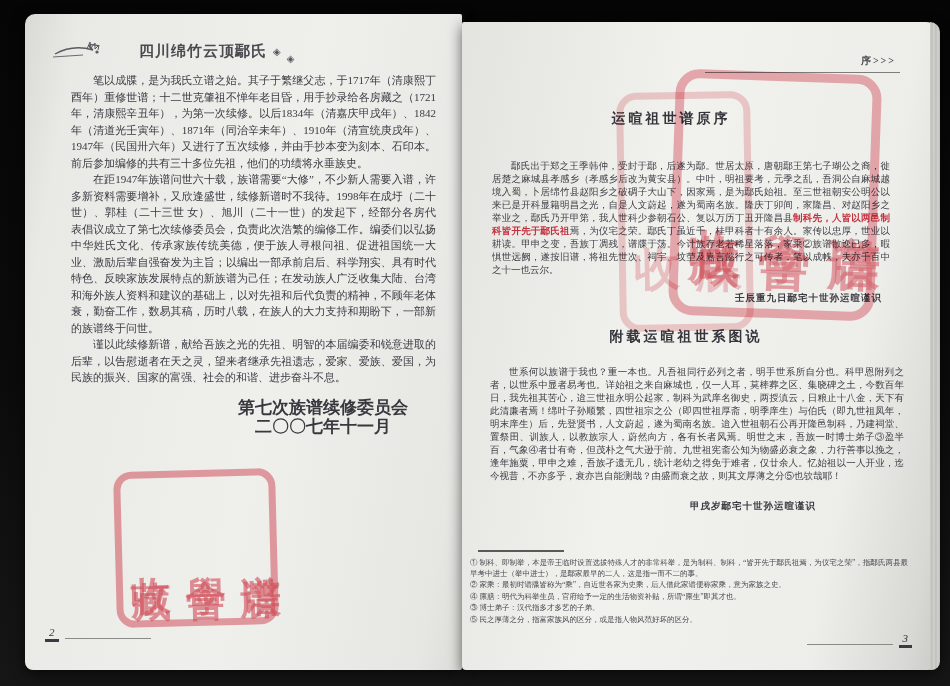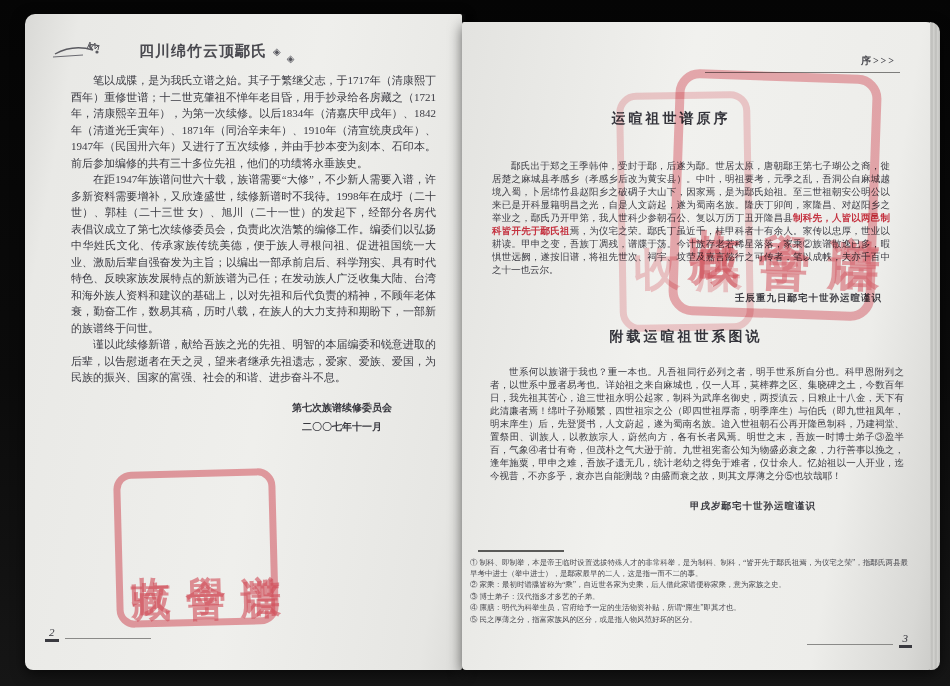--- a/index.html
+++ b/index.html
@@ -21,22 +21,22 @@
     background:repeating-linear-gradient(90deg,#cfcfcc 0px,#bdbdba 2px,#d6d6d3 4px);
     border-radius:0 14px 12px 0;}
   
   .lp-header{position:absolute;left:28px;top:26px;display:flex;align-items:center;gap:6px;}
   .lp-header .clan-title{font-size:15px;font-weight:bold;color:#4a4a50;letter-spacing:1px;}
   .lp-header .ornament{font-size:10px;color:#55555c;}
   .lp-header .ornament.drop{position:relative;top:7px;}
   .lp-body{position:absolute;left:46px;right:26px;top:58px;
     font-size:11px;line-height:16.5px;color:#3a3a42;text-align:justify;}
   .lp-body p{margin:0;text-indent:2em;}
-  .lp-sign{position:absolute;right:70px;top:384px;text-align:center;
-    font-size:10px;font-weight:bold;color:#38383f;line-height:19px;}
+  .lp-sign{position:absolute;right:54px;top:384px;text-align:center;
+    font-size:17px;font-weight:bold;color:#38383f;line-height:19px;}
   .seal{border-style:solid;border-color:rgba(224,85,98,0.55);
     color:rgba(224,85,98,0.62);display:flex;flex-direction:row-reverse;
     align-items:center;justify-content:space-around;font-weight:bold;
     mix-blend-mode:multiply;pointer-events:none;}
   .seal .seal-col{writing-mode:vertical-rl;text-orientation:upright;letter-spacing:4px;}
   .seal-left{position:absolute;left:90px;top:456px;width:148px;height:142px;
     border-width:7px;border-radius:18px;font-size:40px;transform:rotate(-1.5deg);}
   .pageno{position:absolute;display:flex;align-items:flex-end;gap:6px;}
   .pageno .num{font-size:11px;font-style:italic;color:#33333a;border-bottom:3px solid #3a3a40;padding:0 4px 1px;}
   .pageno .rule{height:1px;background:#8a8a88;width:86px;margin-bottom:3px;}
@@ -135,22 +135,22 @@
     <div class="rp-text rp-text-2">
       <p>世系何以族谱于我也？重一本也。凡吾祖同行必列之者，明手世系所自分也。科甲恩附列之者，以世系中显者易考也。详始祖之来自麻城也，仅一人耳，莫棒葬之区、集晓碑之土，今数百年日，我先祖其苦心，迨三世祖永明公起家，制科为武庠名御史，两授滇云，日粮止十八金，天下有此清廉者焉！绵叶子孙顺繁，四世祖宗之公（即四世祖厚斋，明季庠生）与伯氏（即九世祖凤年，明末庠生）后，先登贤书，人文蔚起，遂为蜀南名族。迨入世祖朝石公再开隆邑制科，乃建祠堂、置祭田、训族人，以教族宗人，蔚然向方，各有长者风焉。明世之末，吾族一时博士弟子③盈半百，气象④者廿有奇，但茂朴之气大逊于前。九世祖宪斋公知为物盛必衰之象，力行善事以挽之，逢年施粟，甲申之难，吾族孑遗无几，统计老幼之得免于难者，仅廿余人。忆始祖以一人开业，迄今视昔，不亦多乎，衰亦岂自能测哉？由盛而衰之故，则其文厚薄之分⑤也欤哉耶！</p>
     </div>
 
     <div class="rp-sign rp-sign-2">甲戌岁鄢宅十世孙运暄谨识</div>
 
     <div class="fn-rule"></div>
     <div class="footnotes">
       <div>① 制科、即制举，本是帝王临时设置选拔特殊人才的非常科举，是为制科、制科，“皆开先于鄢氏祖焉，为仪宅之荣”，指鄢氏两县最早考中进士（举中进士），是鄢家最早的二人，这是指一而不二的事。</div>
       <div>② 家乘：最初时谱牒皆称为“乘”，自近世各家为史乘，后人借此家谱便称家乘，意为家族之史。</div>
+      <div>④ 廪膳：明代为科举生员，官府给予一定的生活物资补贴，所谓“廪生”即其才也。</div>
       <div>③ 博士弟子：汉代指多才多艺的子弟。</div>
-      <div>④ 廪膳：明代为科举生员，官府给予一定的生活物资补贴，所谓“廪生”即其才也。</div>
       <div>⑤ 民之厚薄之分，指富家族风的区分，或是指人物风范好坏的区分。</div>
     </div>
 
     <div class="seal seal-right-ghost seal">
       <span class="seal-col">牒</span>
       <span class="seal-col">收</span>
     </div>
     <div class="seal seal-right">
       <span class="seal-col">谱牒</span>
       <span class="seal-col">學會</span>

